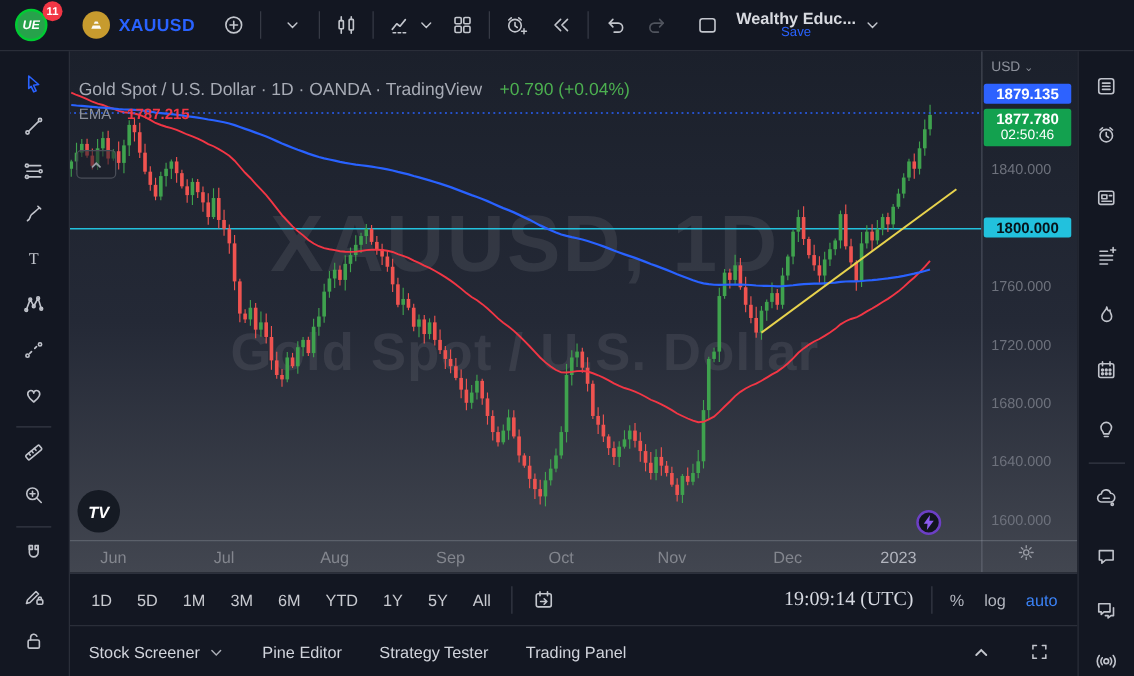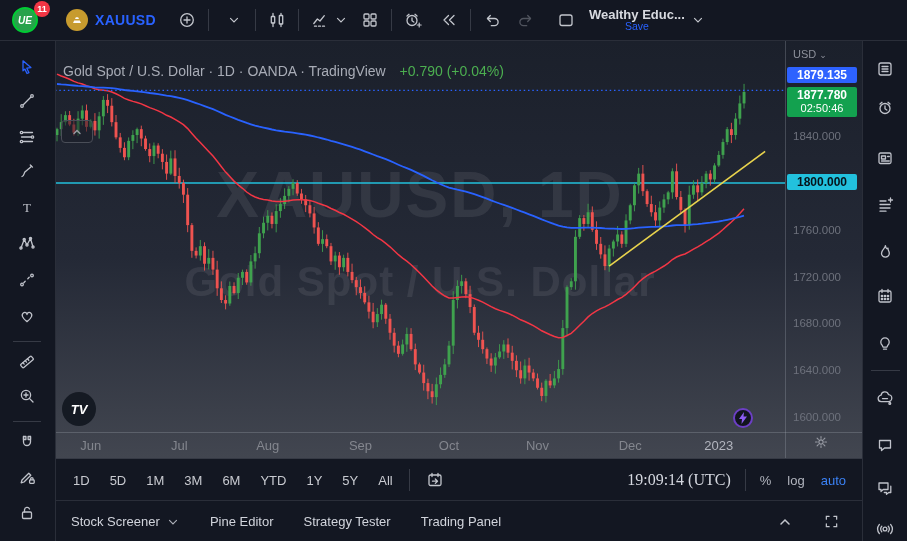--- a/index.html
+++ b/index.html
@@ -621,20 +621,24 @@
       <polyline points="2.0,34.1 6.2,36.0 10.4,37.5 14.6,39.3 18.9,41.4 23.1,42.9 27.3,44.0 31.5,45.7 35.7,47.0 39.9,48.7 44.1,49.8 48.4,50.2 52.6,50.8 56.8,52.0 61.0,53.8 65.2,55.9 69.4,58.4 73.7,60.0 77.9,61.4 82.1,62.5 86.3,63.9 90.5,65.7 94.7,67.6 98.9,69.1 103.2,70.9 107.4,72.9 111.6,75.3 115.8,77.0 120.0,79.3 124.2,81.8 128.4,84.6 132.7,88.6 136.9,93.4 141.1,98.2 145.3,102.4 149.5,107.1 153.7,111.5 158.0,116.1 162.2,121.3 166.4,126.7 170.6,132.1 174.8,136.6 179.0,141.1 183.2,144.9 187.5,148.3 191.7,152.0 195.9,154.8 200.1,157.0 204.3,158.5 208.5,159.4 212.8,160.1 217.0,161.0 221.2,161.4 225.4,161.5 229.6,161.3 233.8,160.8 238.0,160.1 242.3,159.8 246.5,159.8 250.7,160.0 254.9,160.6 259.1,161.6 263.3,163.3 267.5,164.7 271.8,166.3 276.0,168.5 280.2,170.3 284.4,172.5 288.6,174.3 292.8,176.6 297.1,179.1 301.3,181.7 305.5,184.5 309.7,187.6 313.9,190.9 318.1,194.5 322.3,197.6 326.6,200.2 330.8,203.3 335.0,206.8 339.2,210.7 343.4,214.7 347.6,218.2 351.8,221.2 356.1,224.7 360.3,228.6 364.5,232.7 368.7,237.0 372.9,241.5 377.1,246.0 381.3,249.9 385.6,253.2 389.8,256.0 394.0,257.9 398.2,258.0 402.4,257.5 406.6,256.9 410.9,256.8 415.1,257.2 419.3,258.6 423.5,260.2 427.7,262.1 431.9,264.3 436.1,266.7 440.4,268.7 444.6,270.4 448.8,271.7 453.0,273.3 457.2,275.2 461.4,277.4 465.6,279.8 469.9,281.5 474.1,283.5 478.3,285.7 482.5,288.1 486.7,290.8 490.9,292.8 495.2,294.8 499.4,296.5 503.6,297.8 507.8,297.4 512.0,295.5 516.2,293.3 520.4,289.5 524.7,285.2 528.9,281.2 533.1,276.9 537.3,273.5 541.5,270.8 545.7,268.6 549.9,266.9 554.2,264.6 558.4,262.1 562.6,259.5 566.8,257.3 571.0,254.3 575.2,250.8 579.5,246.7 583.7,242.2 587.9,238.7 592.1,235.7 596.3,233.2 600.5,231.2 604.7,228.7 609.0,226.0 613.2,223.1 617.4,219.5 621.6,217.0 625.8,215.2 630.0,214.0 634.3,211.7 638.5,209.1 642.7,206.8 646.9,204.3 651.1,201.6 655.3,199.1 659.5,196.2 663.8,193.1 668.0,189.5 672.2,185.6 676.4,182.0 680.6,177.9 684.8,173.5 689.0,168.7" fill="none" stroke="#f23645" stroke-width="1.5"></polyline>
       <polyline points="2.0,44.0 6.2,44.4 10.4,44.7 14.6,45.1 18.9,45.5 23.1,45.9 27.3,46.1 31.5,46.5 35.7,46.9 39.9,47.3 44.1,47.6 48.4,47.7 52.6,47.9 56.8,48.2 61.0,48.7 65.2,49.3 69.4,50.0 73.7,50.5 77.9,50.9 82.1,51.3 86.3,51.8 90.5,52.3 94.7,53.0 98.9,53.5 103.2,54.1 107.4,54.8 111.6,55.6 115.8,56.2 120.0,57.0 124.2,57.8 128.4,58.8 132.7,60.1 136.9,61.6 141.1,63.1 145.3,64.5 149.5,66.1 153.7,67.6 158.0,69.2 162.2,71.0 166.4,72.9 170.6,74.8 174.8,76.5 179.0,78.2 183.2,79.8 187.5,81.3 191.7,82.9 195.9,84.3 200.1,85.6 204.3,86.7 208.5,87.6 212.8,88.5 217.0,89.5 221.2,90.3 225.4,91.0 229.6,91.7 233.8,92.2 238.0,92.7 242.3,93.3 246.5,94.0 250.7,94.7 254.9,95.5 259.1,96.4 263.3,97.5 267.5,98.5 271.8,99.5 276.0,100.8 280.2,101.9 284.4,103.1 288.6,104.3 292.8,105.6 297.1,106.9 301.3,108.3 305.5,109.7 309.7,111.3 313.9,112.9 318.1,114.5 322.3,116.1 326.6,117.6 330.8,119.2 335.0,120.9 339.2,122.8 343.4,124.7 347.6,126.5 351.8,128.1 356.1,129.9 360.3,131.9 364.5,133.9 368.7,135.9 372.9,138.1 377.1,140.3 381.3,142.3 385.6,144.2 389.8,146.0 394.0,147.6 398.2,148.7 402.4,149.7 406.6,150.6 410.9,151.6 415.1,152.8 419.3,154.2 423.5,155.6 427.7,157.1 431.9,158.7 436.1,160.4 440.4,162.0 444.6,163.5 448.8,164.9 453.0,166.3 457.2,167.9 461.4,169.5 465.6,171.2 469.9,172.7 474.1,174.3 478.3,175.9 482.5,177.6 486.7,179.4 490.9,181.0 495.2,182.6 499.4,184.2 503.6,185.6 507.8,186.7 512.0,187.3 516.2,187.8 520.4,187.9 524.7,187.8 528.9,187.7 533.1,187.6 537.3,187.6 541.5,187.8 545.7,188.0 549.9,188.4 554.2,188.6 558.4,188.7 562.6,188.8 566.8,189.0 571.0,188.9 575.2,188.6 579.5,188.2 583.7,187.7 587.9,187.3 592.1,187.1 596.3,186.9 600.5,186.9 604.7,186.7 609.0,186.4 613.2,186.1 617.4,185.5 621.6,185.2 625.8,185.1 630.0,185.1 634.3,184.8 638.5,184.4 642.7,184.1 646.9,183.7 651.1,183.2 655.3,182.7 659.5,182.1 663.8,181.5 668.0,180.7 672.2,179.8 676.4,178.9 680.6,177.9 684.8,176.8 689.0,175.6" fill="none" stroke="#2962ff" stroke-width="1.8"></polyline>
       <line x1="554.165" y1="226.0728358208956" x2="710.12" y2="111.39820895522394" stroke="#e8d34d" stroke-width="1.6"></line>
       <line x1="0" y1="50.39247761194036" x2="730" y2="50.39247761194036" stroke="#2962ff" stroke-width="1.1" stroke-dasharray="1.5 2.8"></line>
     </svg>
   <div class="legend">
     <div>
       <span class="leg-title">Gold Spot / U.S. Dollar · 1D · OANDA · TradingView</span>
       <span class="leg-change">+0.790 (+0.04%)</span>
     </div>
+    <div class="leg-row">
+      <span>EMA</span>
+      <span class="leg-val-red">1787.215</span>
+    </div>
   </div>
   <div class="collapse-btn">
     <svg width="12" height="12" viewBox="0 0 12 12" fill="none" stroke="currentColor" stroke-width="1.4" stroke-linecap="round">
         <path d="M3 7.5 6 4.5 9 7.5"></path>
       </svg>
   </div>
   <div class="tv-logo">TV</div>
   <div class="flash-btn">
     <svg width="10" height="12" viewBox="0 0 10 12">
         <path d="M6 0 1 7h3L3.5 12 9 4.5H5.5z" fill="#8c5cf0"></path>

